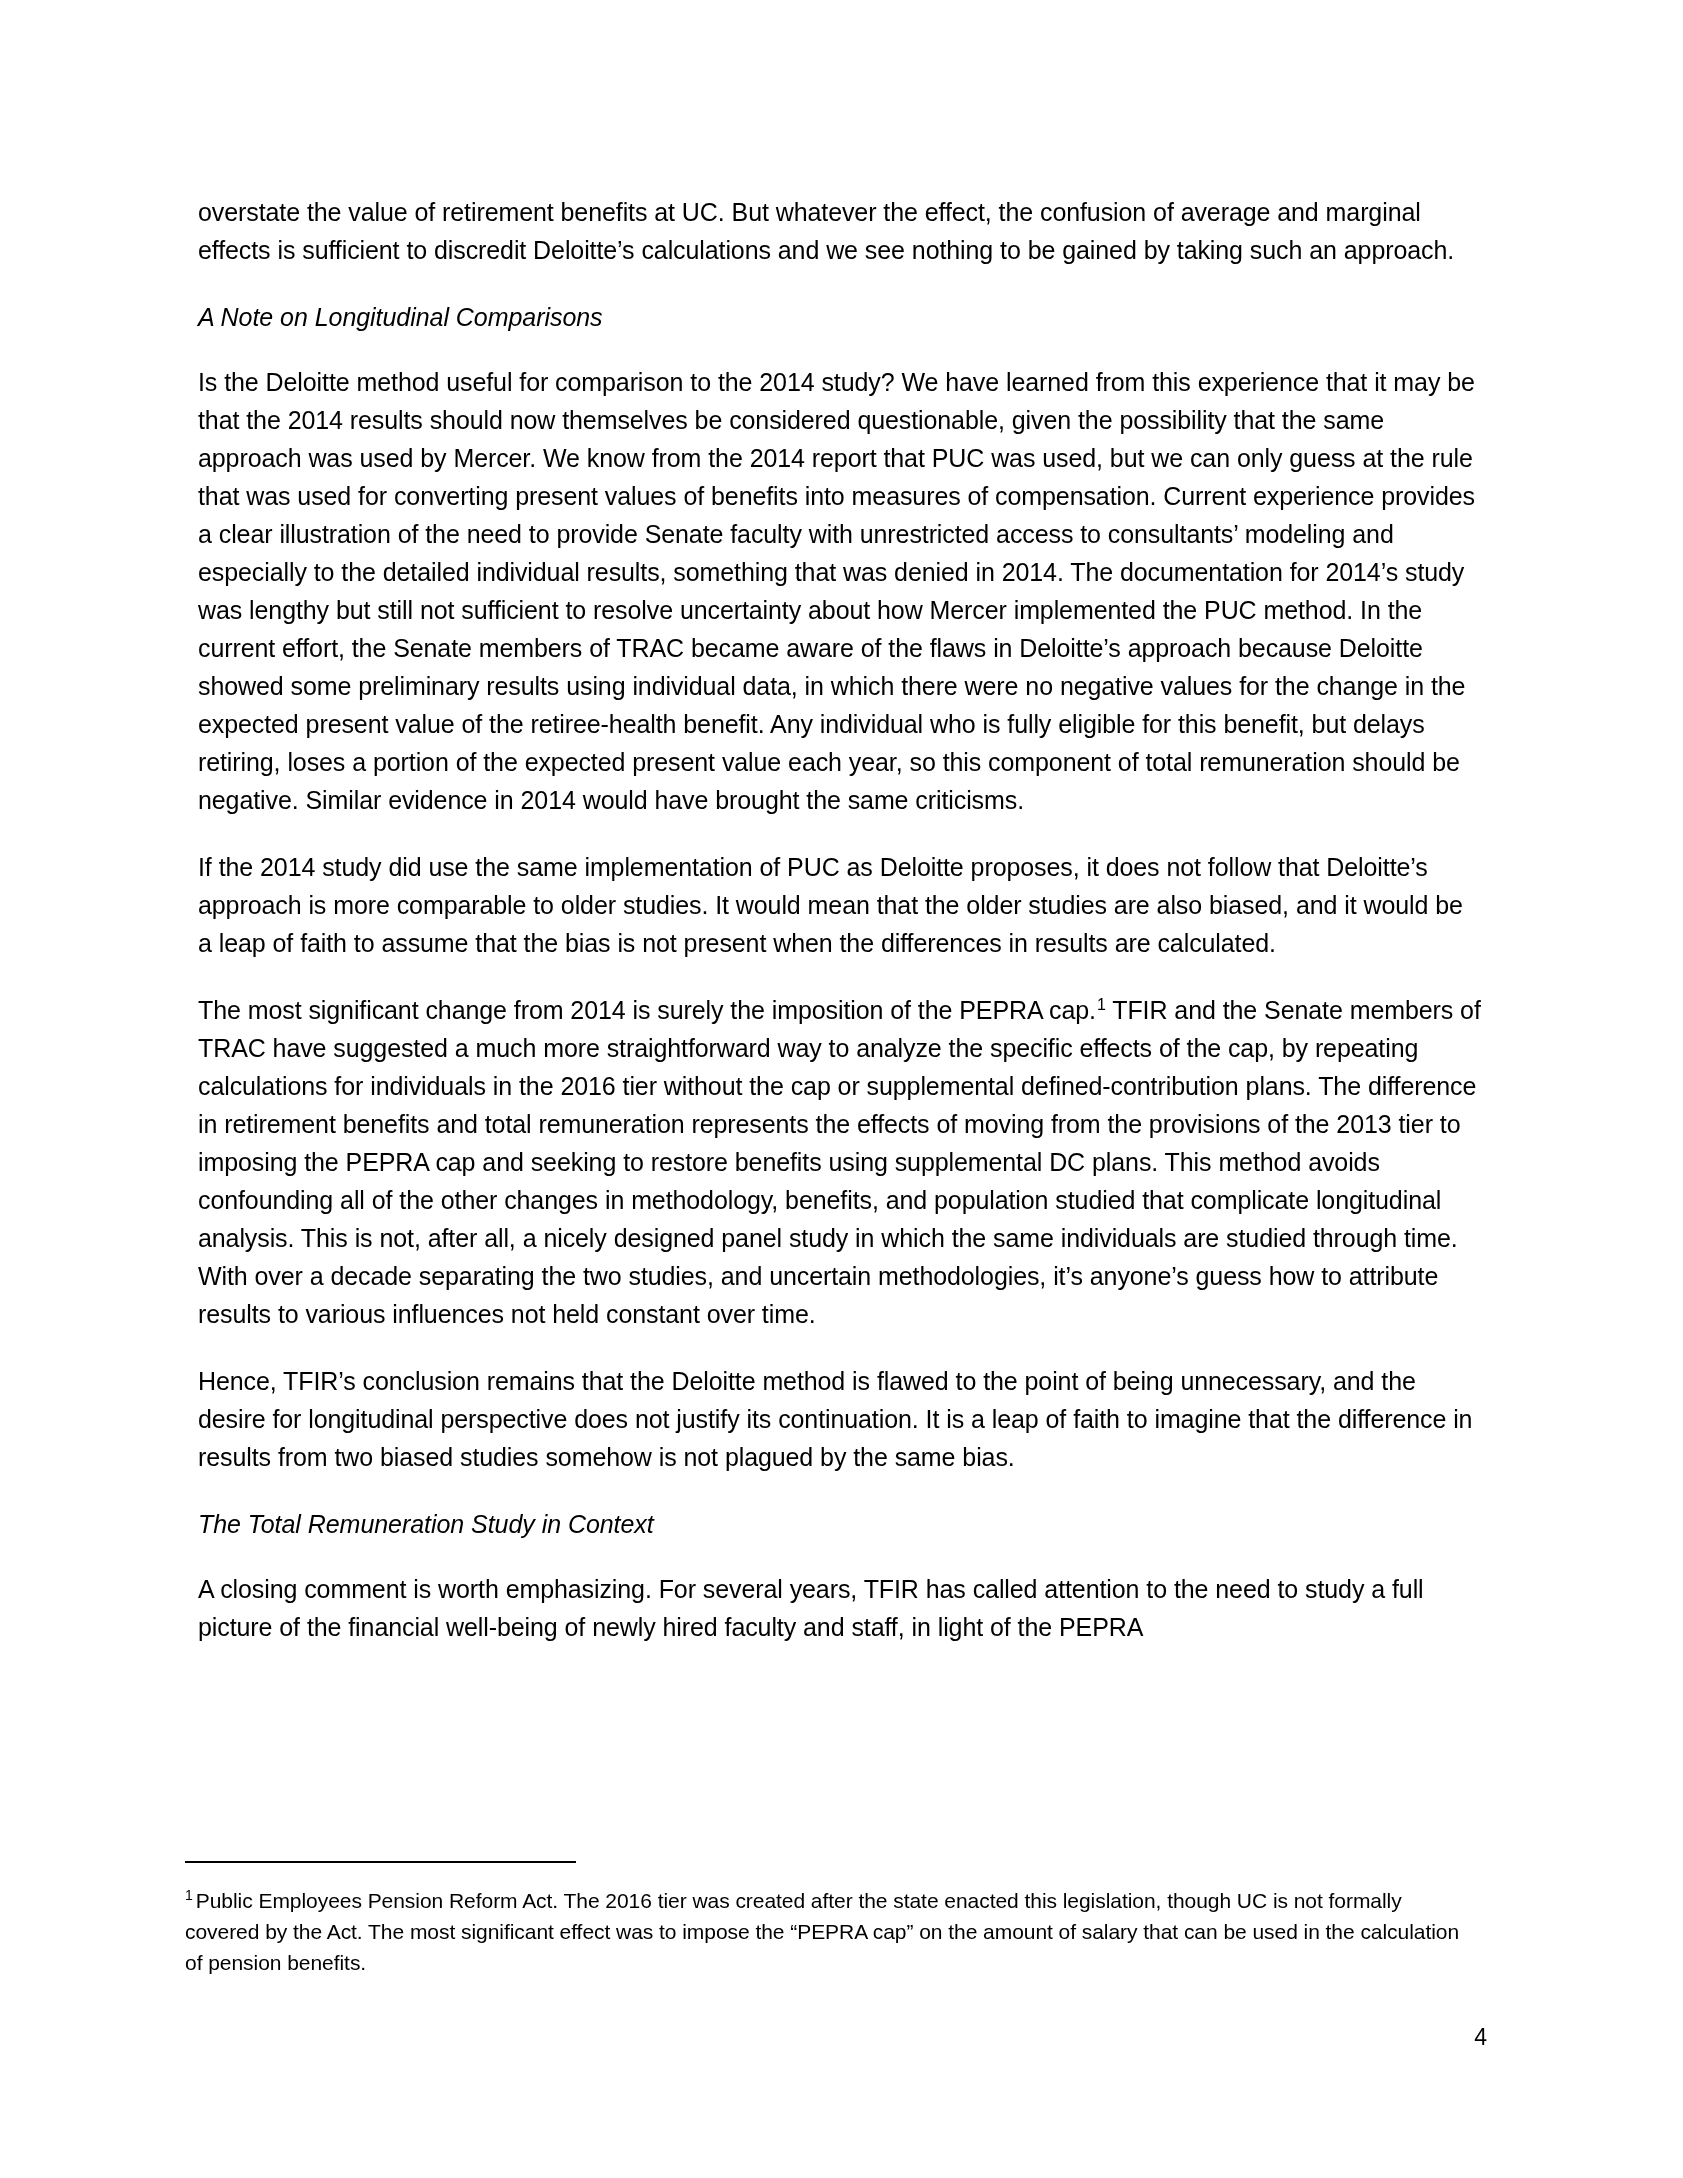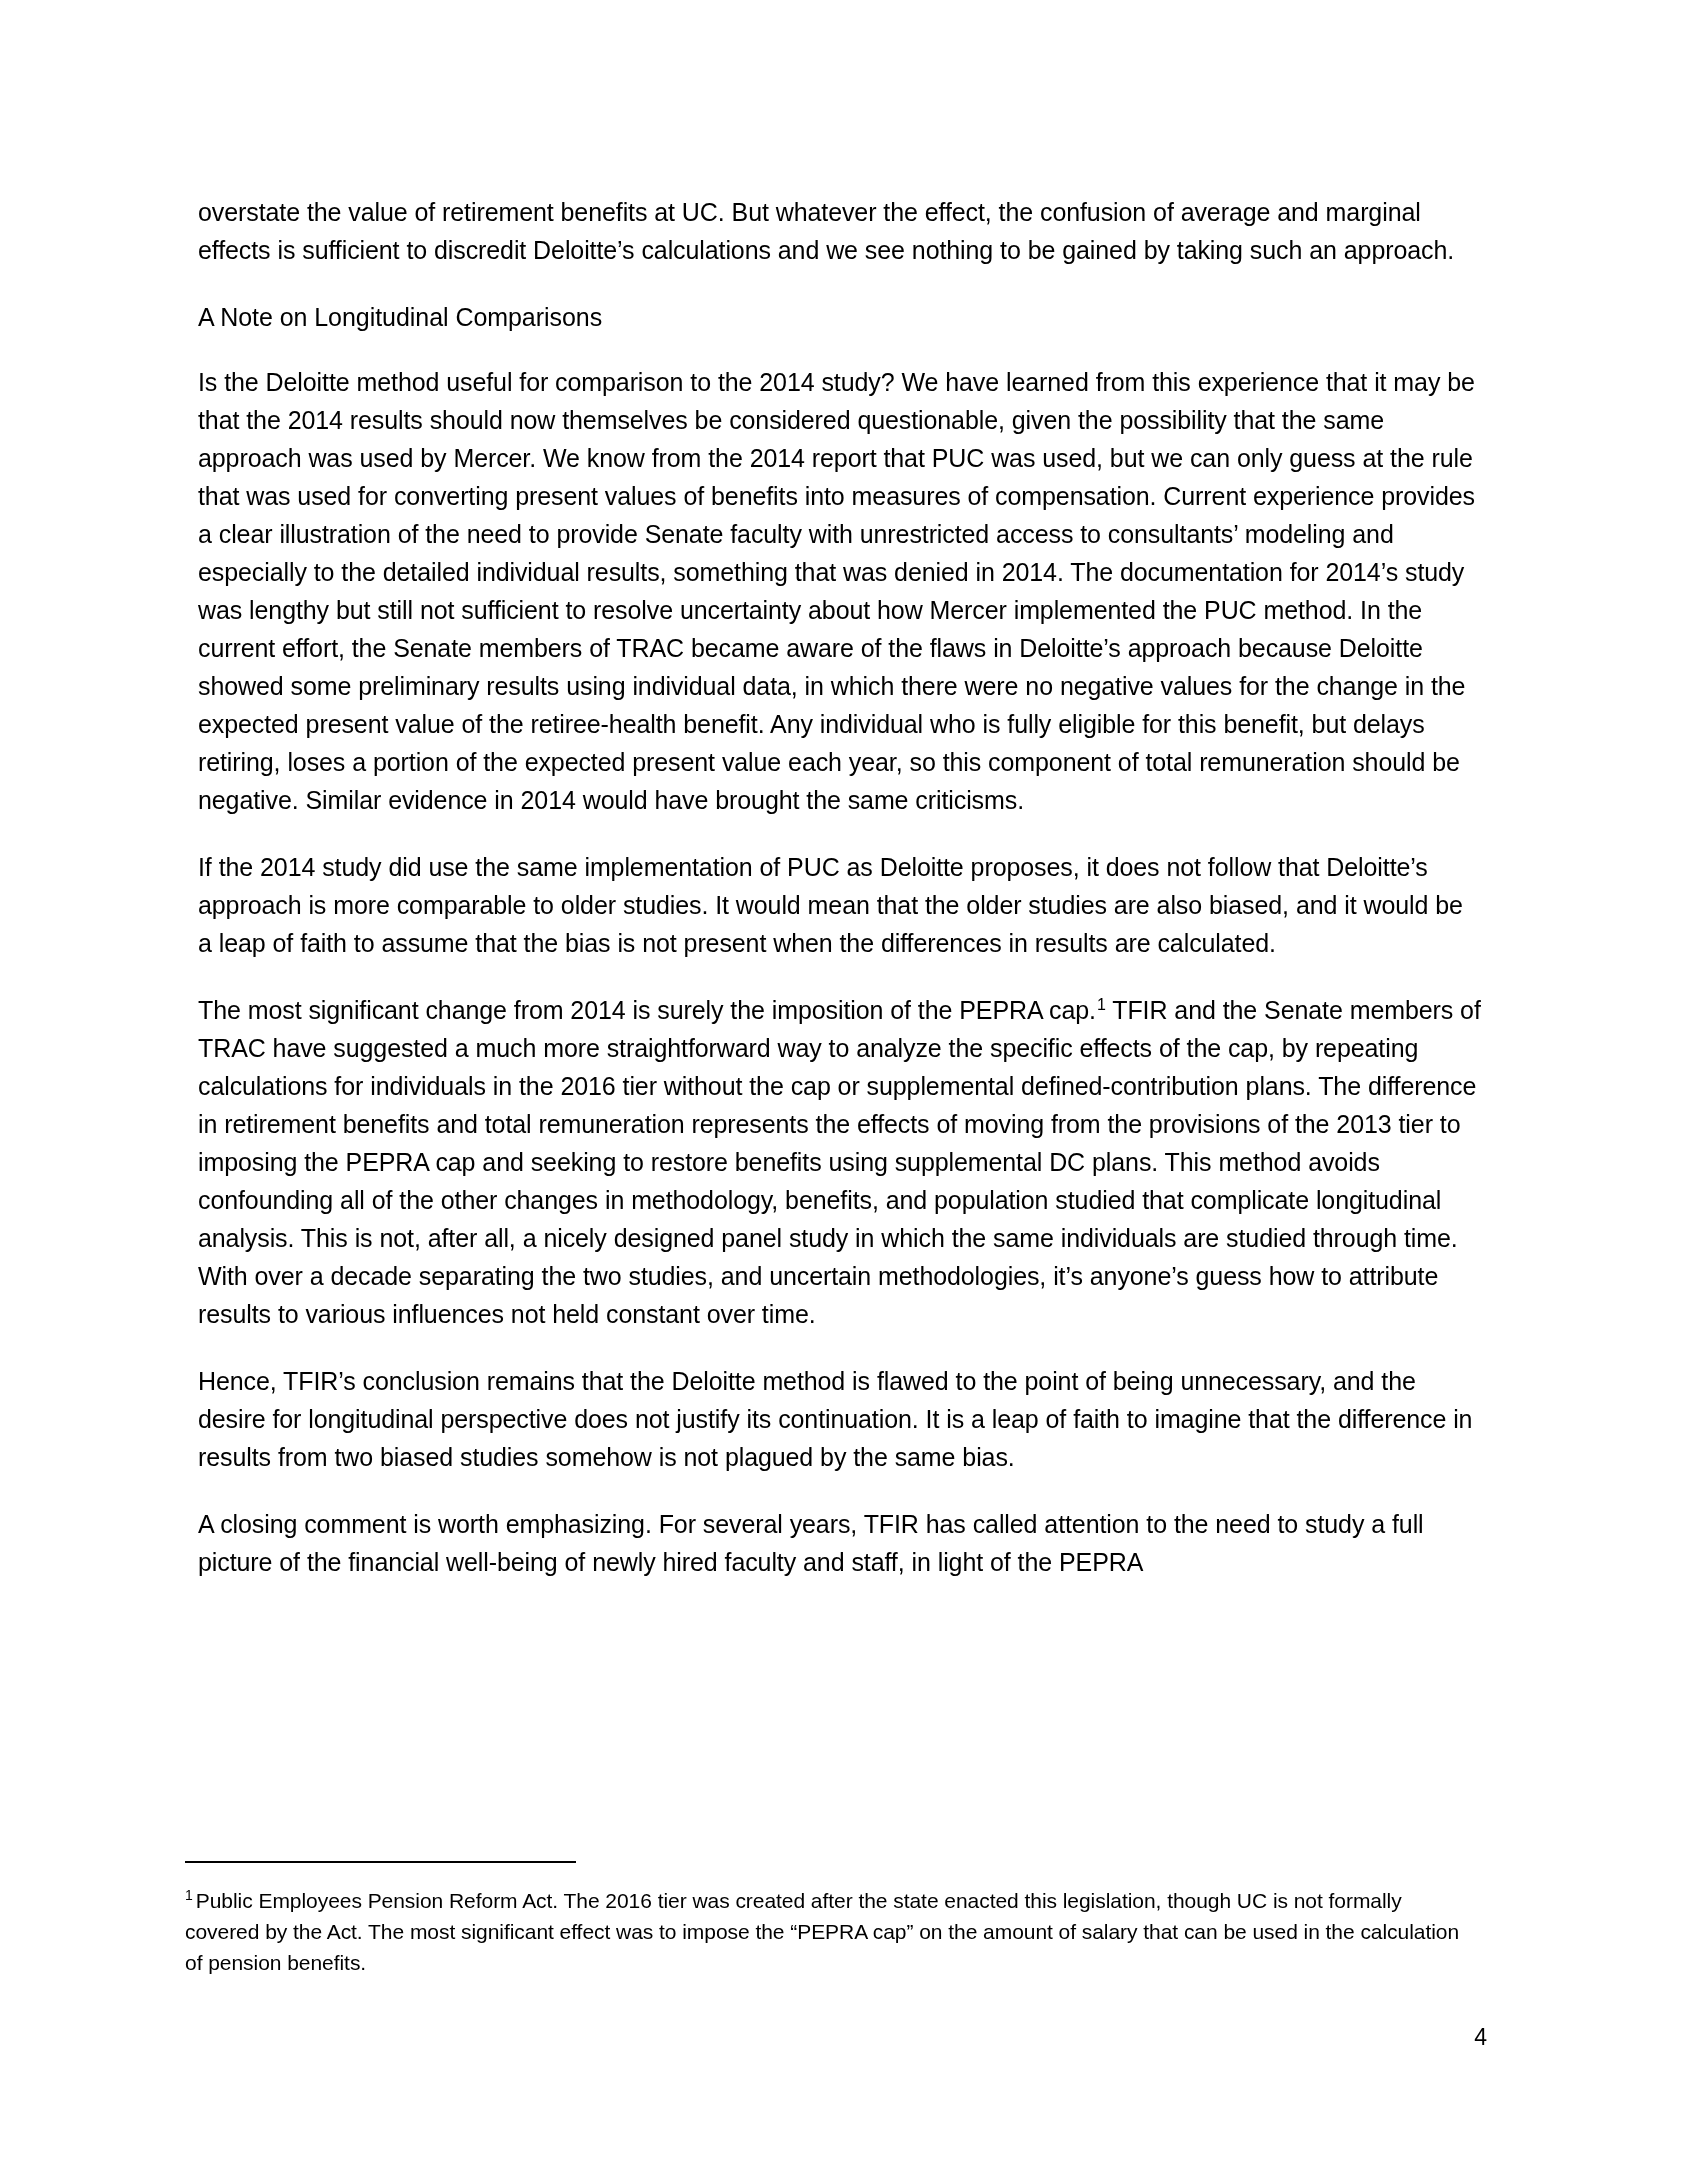--- a/index.html
+++ b/index.html
@@ -33,20 +33,21 @@
     font-size: 25px;
     line-height: 38px;
     margin: 0 5px 29px 0;
     text-align: left;
     letter-spacing: -0.1px;
     word-spacing: 0.1px;
   }
   h2.sec-head {
     font-size: 25px;
     line-height: 38px;
+    font-style: italic;
     font-weight: normal;
     margin: 0 0 27px 0;
     letter-spacing: -0.05px;
   }
   sup.fn-ref {
     font-size: 16px;
     line-height: 0;
     vertical-align: super;
     padding-left: 1px;
   }
@@ -96,20 +97,21 @@
     <h2 class="sec-head">A Note on Longitudinal Comparisons</h2>
 
     <p class="body-par">Is the Deloitte method useful for comparison to the 2014 study? We have learned from this experience that it may be that the 2014 results should now themselves be considered questionable, given the possibility that the same approach was used by Mercer. We know from the 2014 report that PUC was used, but we can only guess at the rule that was used for converting present values of benefits into measures of compensation. Current experience provides a clear illustration of the need to provide Senate faculty with unrestricted access to consultants’ modeling and especially to the detailed individual results, something that was denied in 2014. The documentation for 2014’s study was lengthy but still not sufficient to resolve uncertainty about how Mercer implemented the PUC method. In the current effort, the Senate members of TRAC became aware of the flaws in Deloitte’s approach because Deloitte showed some preliminary results using individual data, in which there were no negative values for the change in the expected present value of the retiree-health benefit. Any individual who is fully eligible for this benefit, but delays retiring, loses a portion of the expected present value each year, so this component of total remuneration should be negative. Similar evidence in 2014 would have brought the same criticisms.</p>
 
     <p class="body-par">If the 2014 study did use the same implementation of PUC as Deloitte proposes, it does not follow that Deloitte’s approach is more comparable to older studies. It would mean that the older studies are also biased, and it would be a leap of faith to assume that the bias is not present when the differences in results are calculated.</p>
 
     <p class="body-par"><span>The most significant change from 2014 is surely the imposition of the PEPRA cap.</span><sup class="fn-ref">1</sup><span> TFIR and the Senate members of TRAC have suggested a much more straightforward way to analyze the specific effects of the cap, by repeating calculations for individuals in the 2016 tier without the cap or supplemental defined-contribution plans. The difference in retirement benefits and total remuneration represents the effects of moving from the provisions of the 2013 tier to imposing the PEPRA cap and seeking to restore benefits using supplemental DC plans. This method avoids confounding all of the other changes in methodology, benefits, and population studied that complicate longitudinal analysis. This is not, after all, a nicely designed panel study in which the same individuals are studied through time. With over a decade separating the two studies, and uncertain methodologies, it’s anyone’s guess how to attribute results to various influences not held constant over time.</span></p>
 
     <p class="body-par">Hence, TFIR’s conclusion remains that the Deloitte method is flawed to the point of being unnecessary, and the desire for longitudinal perspective does not justify its continuation. It is a leap of faith to imagine that the difference in results from two biased studies somehow is not plagued by the same bias.</p>
 
+    <h2 class="sec-head">The Total Remuneration Study in Context</h2>
 
     <p class="body-par">A closing comment is worth emphasizing. For several years, TFIR has called attention to the need to study a full picture of the financial well-being of newly hired faculty and staff, in light of the PEPRA</p>
 
   </div>
 
   <div class="footnote-area">
     <hr class="fn-rule">
     <p class="footnote"><sup class="fn-num">1</sup><span>Public Employees Pension Reform Act. The 2016 tier was created after the state enacted this legislation, though UC is not formally covered by the Act. The most significant effect was to impose the “PEPRA cap” on the amount of salary that can be used in the calculation of pension benefits.</span></p>
   </div>
 

